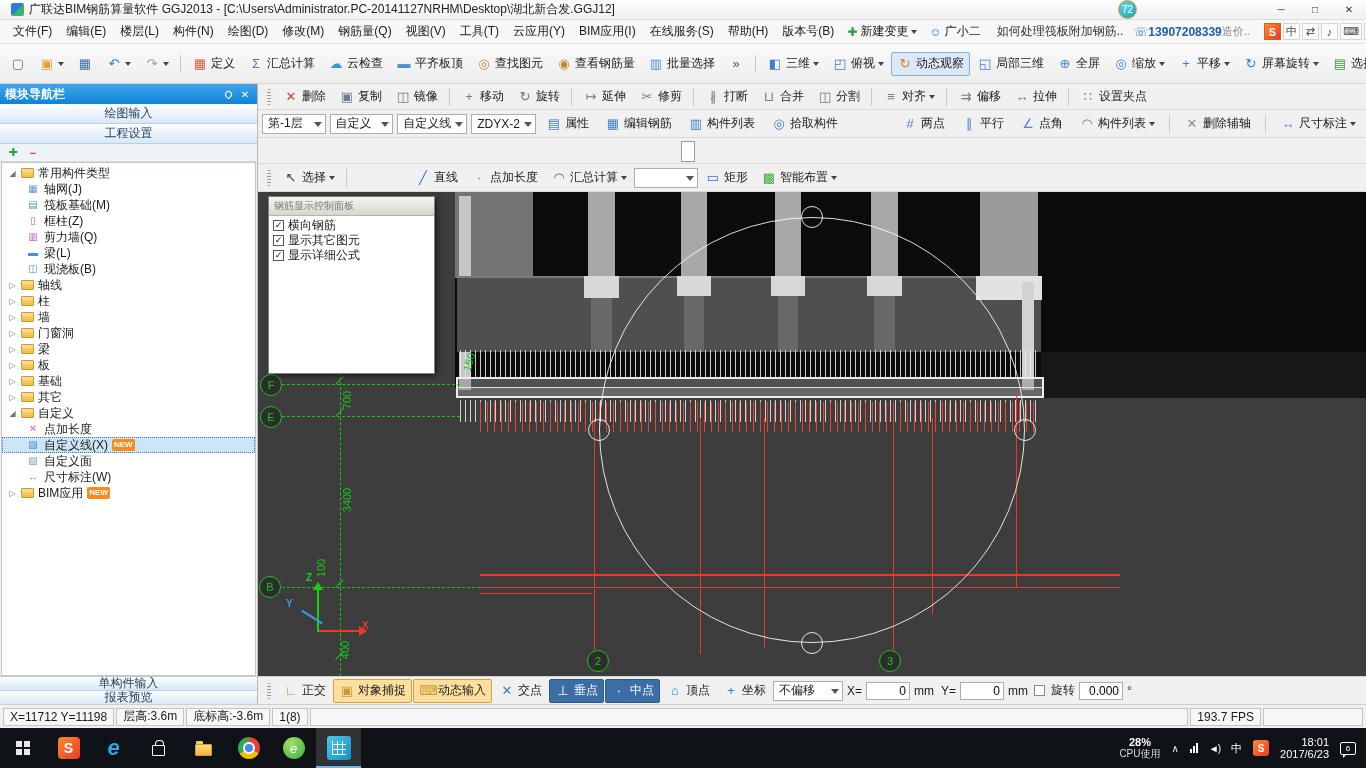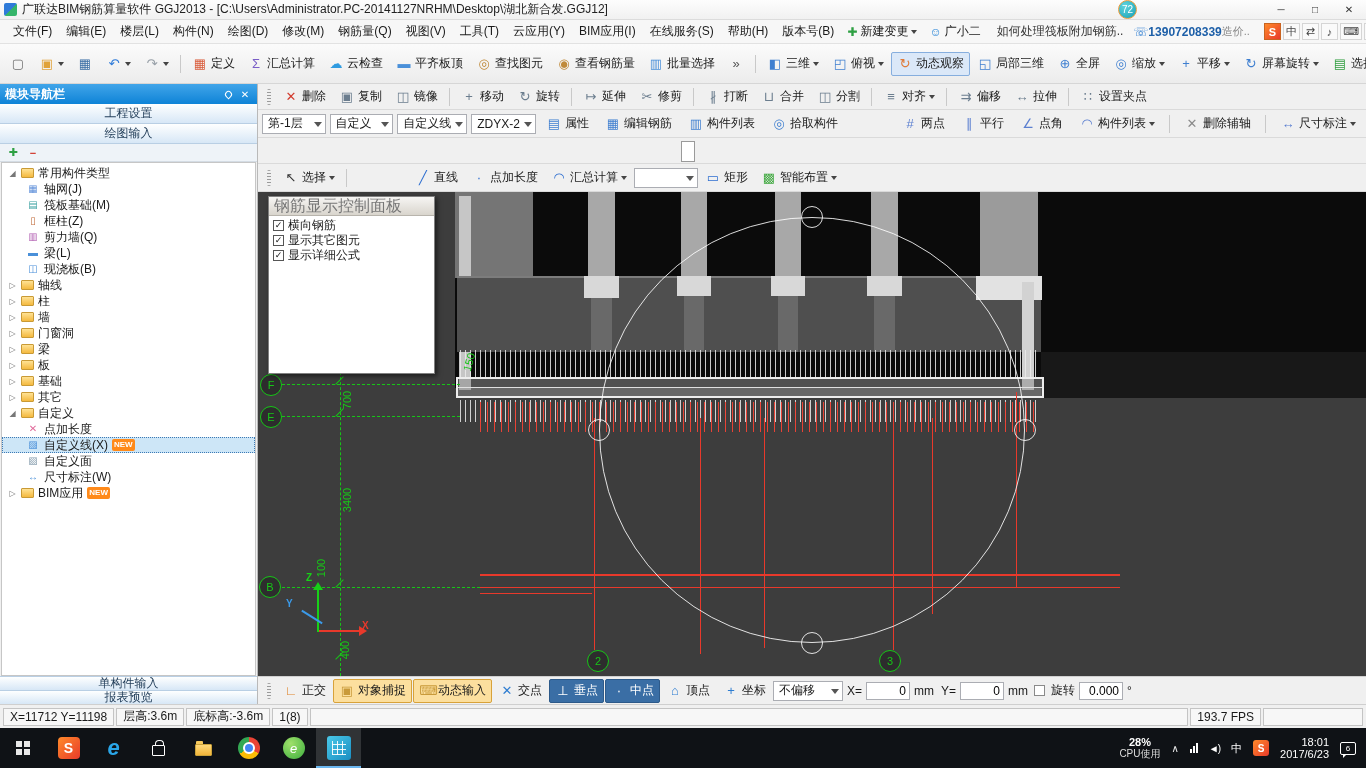--- a/index.html
+++ b/index.html
@@ -1,20 +1,20 @@
 <!DOCTYPE html>
 <html><head>
 <meta charset="utf-8">
 <style>
 *{margin:0;padding:0;box-sizing:border-box}
 html,body{width:1366px;height:768px;overflow:hidden}
 body{font-family:"Liberation Sans","DejaVu Sans",sans-serif;font-size:12px;color:#1a1a1a;background:#f0f0f0;position:relative}
 
 
-.titlebar{height:20px;background:linear-gradient(#fdfdfd,#f1f1f1);display:flex;align-items:center;padding-left:4px;border-bottom:1px solid #dcdcdc;position:relative}
+.titlebar{height:20px;background:linear-gradient(#fdfdfd,#f1f1f1);display:flex;align-items:center;padding-left:11px;border-bottom:1px solid #dcdcdc;position:relative}
 .app-ic{width:13px;height:13px;border-radius:2px;background:linear-gradient(135deg,#2f7bd9 50%,#35b56a 50%);margin-right:5px}
 .title-text{font-size:12px;color:#222;white-space:nowrap}
 .badge72{position:absolute;left:1118px;top:0;width:19px;height:19px;border-radius:50%;background:radial-gradient(circle at 35% 30%,#62d4de,#15a0b4);border:1px solid #ec9b3a;color:#fff;font-size:10px;display:flex;align-items:center;justify-content:center;z-index:50}
 .winbtns{margin-left:auto;display:flex;height:100%}
 .winbtn{width:34px;display:flex;align-items:center;justify-content:center;font-size:10px;color:#333}
 
 
 .menubar{height:24px;background:#f7f7f7;border-bottom:1px solid #e2e2e2;display:flex;align-items:center;padding:0 6px;white-space:nowrap}
 .mitem{padding:3px 7px;cursor:default}
 .mx{display:flex;align-items:center;gap:3px;padding:0 6px}
@@ -82,21 +82,21 @@
 .gdh{border-top:1px dashed #17c517}
 .gdv{border-left:1px dashed #17c517}
 .gtick{width:11px;height:1px;background:#17c517;transform:rotate(-45deg)}
 .dimv{color:#17c517;font-size:11px;transform:translate(-50%,-50%) rotate(-90deg);white-space:nowrap}
 .bub{width:22px;height:22px;border:1px solid #17c517;border-radius:50%;color:#17c517;font-size:11px;display:flex;align-items:center;justify-content:center;background:rgba(0,0,0,.25)}
 .orb{border:1px solid rgba(255,255,255,.85);border-radius:50%}
 .tri-lbl{font-size:10px;font-weight:bold}
 
 
 .float-panel{position:absolute;left:268px;top:196px;width:167px;height:178px;background:#fff;border:1px solid #808080;box-shadow:2px 2px 5px rgba(0,0,0,.55);z-index:40}
-.fp-title{height:19px;background:linear-gradient(#f6f5f3,#d9d5cd);border-bottom:1px solid #b8b4ac;color:#777;font-size:16px;display:flex;align-items:center;padding:4px 5px}
+.fp-title{height:19px;background:linear-gradient(#f6f5f3,#d9d5cd);border-bottom:1px solid #b8b4ac;color:#777;font-size:10px;display:flex;align-items:center;padding:4px 5px}
 .fp-body{padding:2px 4px}
 .fp-row{display:flex;align-items:center;gap:4px;height:15px;font-size:12px}
 .cb{width:11px;height:11px;border:1px solid #555;background:#fff;display:inline-flex;align-items:center;justify-content:center;font-size:9px;line-height:9px;color:#111}
 .mini-float{position:absolute;left:681px;top:141px;width:14px;height:21px;background:#fff;border:1px solid #9a9a9a;z-index:30}
 
 
 .statusbar{height:24px;background:#f0f0f0;border-top:1px solid #cfcfcf;display:flex;align-items:center;gap:2px;padding:0 3px}
 .scell{height:18px;border:1px solid #c4c4c4;background:#f7f7f7;display:flex;align-items:center;padding:0 6px;white-space:nowrap}
 .sfill{flex:1;height:18px;border:1px solid #c4c4c4;background:#f7f7f7}
 
@@ -335,24 +335,24 @@
 
   <div class="nav">
     <div class="nav-h">
       <span>模块导航栏</span>
       <span class="sp"></span>
       <span class="pin"></span>
       <span class="nav-x">✕</span>
     </div>
     <div>
       <div class="nav-sec">
+          <span>绘图输入</span>
+        </div>
+        <div class="nav-sec">
           <span>工程设置</span>
-        </div>
-        <div class="nav-sec">
-          <span>绘图输入</span>
         </div>
     </div>
     <div class="nav-tools">
       <span class="ntool">
           <span style="color: rgb(46, 160, 67);">✚</span>
         </span>
         <span class="ntool">
           <span style="color: rgb(210, 59, 46);">−</span>
         </span>
     </div>

